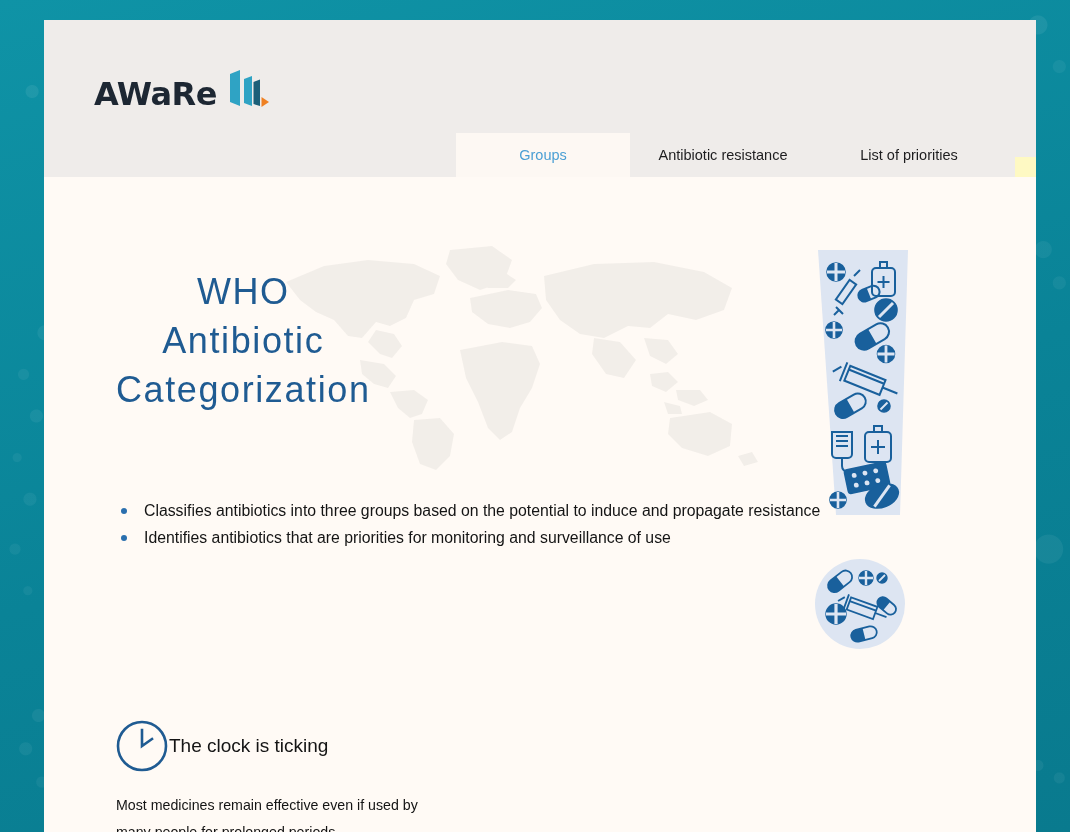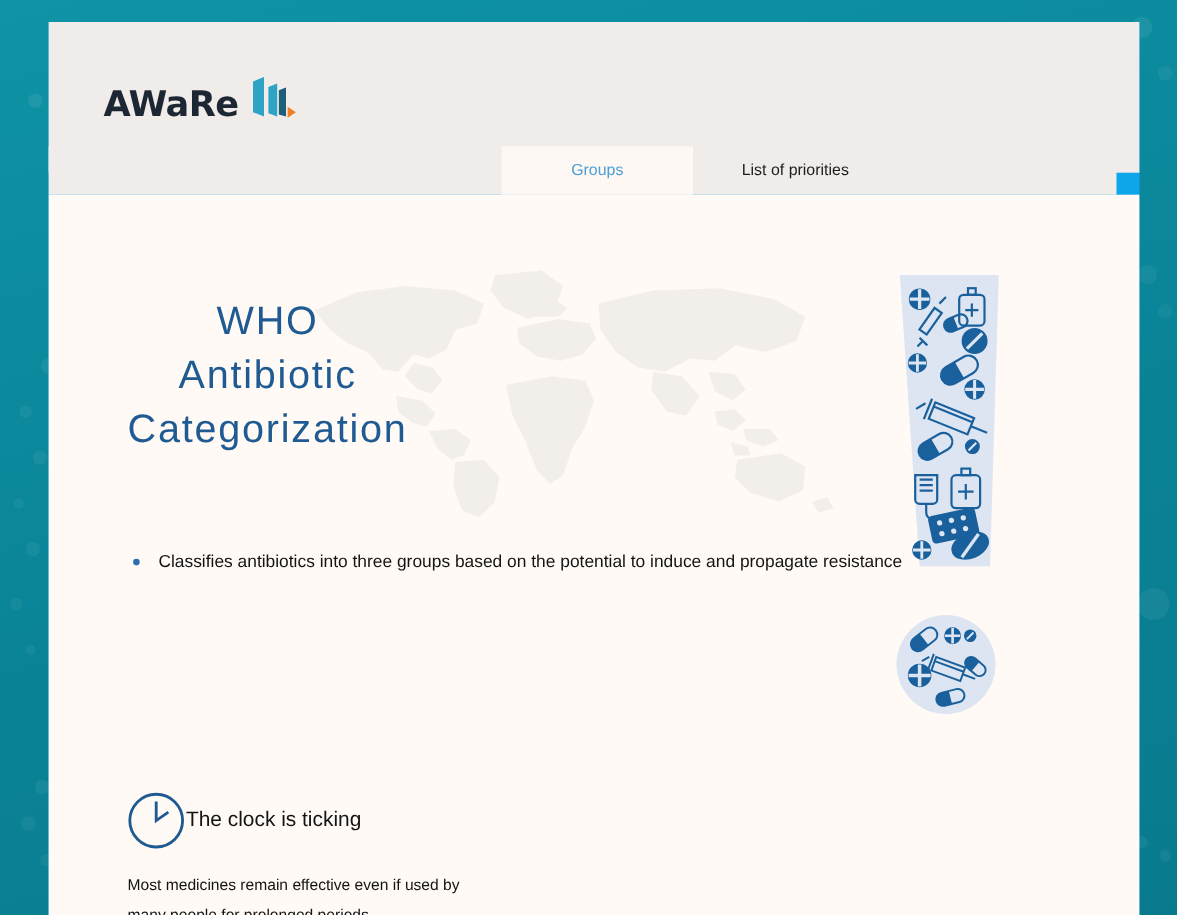--- a/index.html
+++ b/index.html
@@ -41,21 +41,21 @@
       linear-gradient(165deg, #0f93a6 0%, #0a8397 55%, #097a8e 100%);
   }
 
   
   #card {
     position: absolute;
     left: 44px;
     top: 20px;
     width: 992px;
     height: 812px;
-    background: #0ea5e9;
+    background: #fef9c3;
     overflow: hidden;
   }
 
   
   #header {
     position: relative;
     height: 137px;
     background: #efecea;
   }
   #logo {
@@ -223,20 +223,21 @@
         <polygon points="4,4 14,0 14,36 4,32" fill="#2fa3c4"></polygon>
         <polygon points="18,9 26,6 26,36 18,33" fill="#2fa3c4"></polygon>
         <polygon points="27.5,12 34,9.5 34,36 27.5,34" fill="#1c5f78"></polygon>
         <polygon points="35.5,27 43,32 35.5,37" fill="#ef8022"></polygon>
       </svg>
     </div>
 
     <div id="navbar">
       <div class="nav-spacer"></div>
       <div class="nav-tab active" id="tab-groups">Groups</div>
+      <div class="nav-tab" id="tab-resistance">Antibiotic resistance</div>
       <div class="nav-tab" id="tab-list">List of priorities</div>
     </div>
   </div>
 
   <div id="content">
 
     <svg id="worldmap" viewBox="0 0 510 230" aria-hidden="true">
       <g fill="#e9e5e0">
 
         <path d="M22,40 L60,24 L104,18 L150,22 L176,34 L170,52 L150,58 L142,76 L126,84 L112,80
@@ -268,20 +269,21 @@
         <path d="M474,214 L488,210 L494,220 L480,224 Z"></path>
       </g>
     </svg>
 
     <h1 id="page-title">WHO
 Antibiotic
 Categorization</h1>
 
     <ul id="bullets">
       <li>Classifies antibiotics into three groups based on the potential to induce and propagate resistance</li>
+      <li>Identifies antibiotics that are priorities for monitoring and surveillance of use</li>
     </ul>
 
     <svg id="banner-art" viewBox="0 0 98 265" aria-hidden="true">
       <polygon points="4,0 94,0 86,265 22,265" fill="#dde5f2"></polygon>
       <g fill="#19609c" stroke="#19609c" stroke-width="1.6">
 
         <circle cx="22" cy="22" r="9"></circle>
         <path d="M22,13 L22,31 M13,22 L31,22" stroke="#dde5f2" stroke-width="3"></path>
 
         <g fill="none" stroke-width="2">

